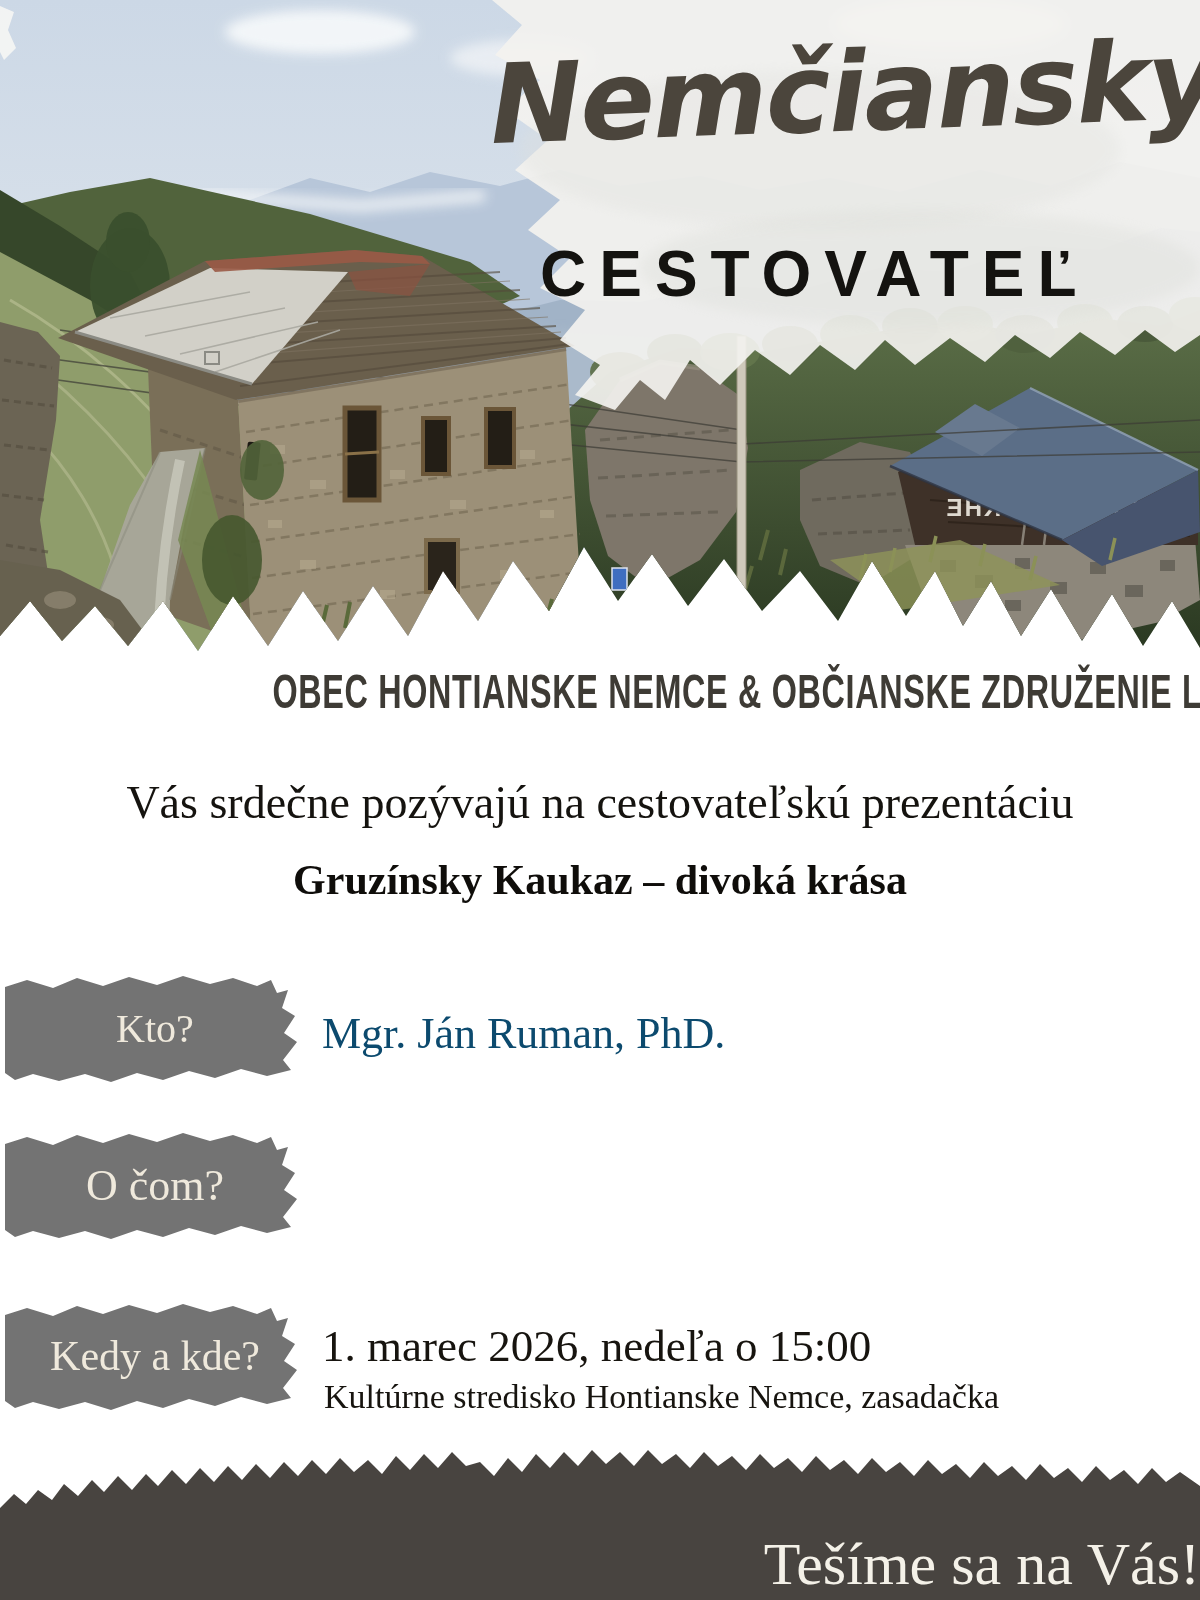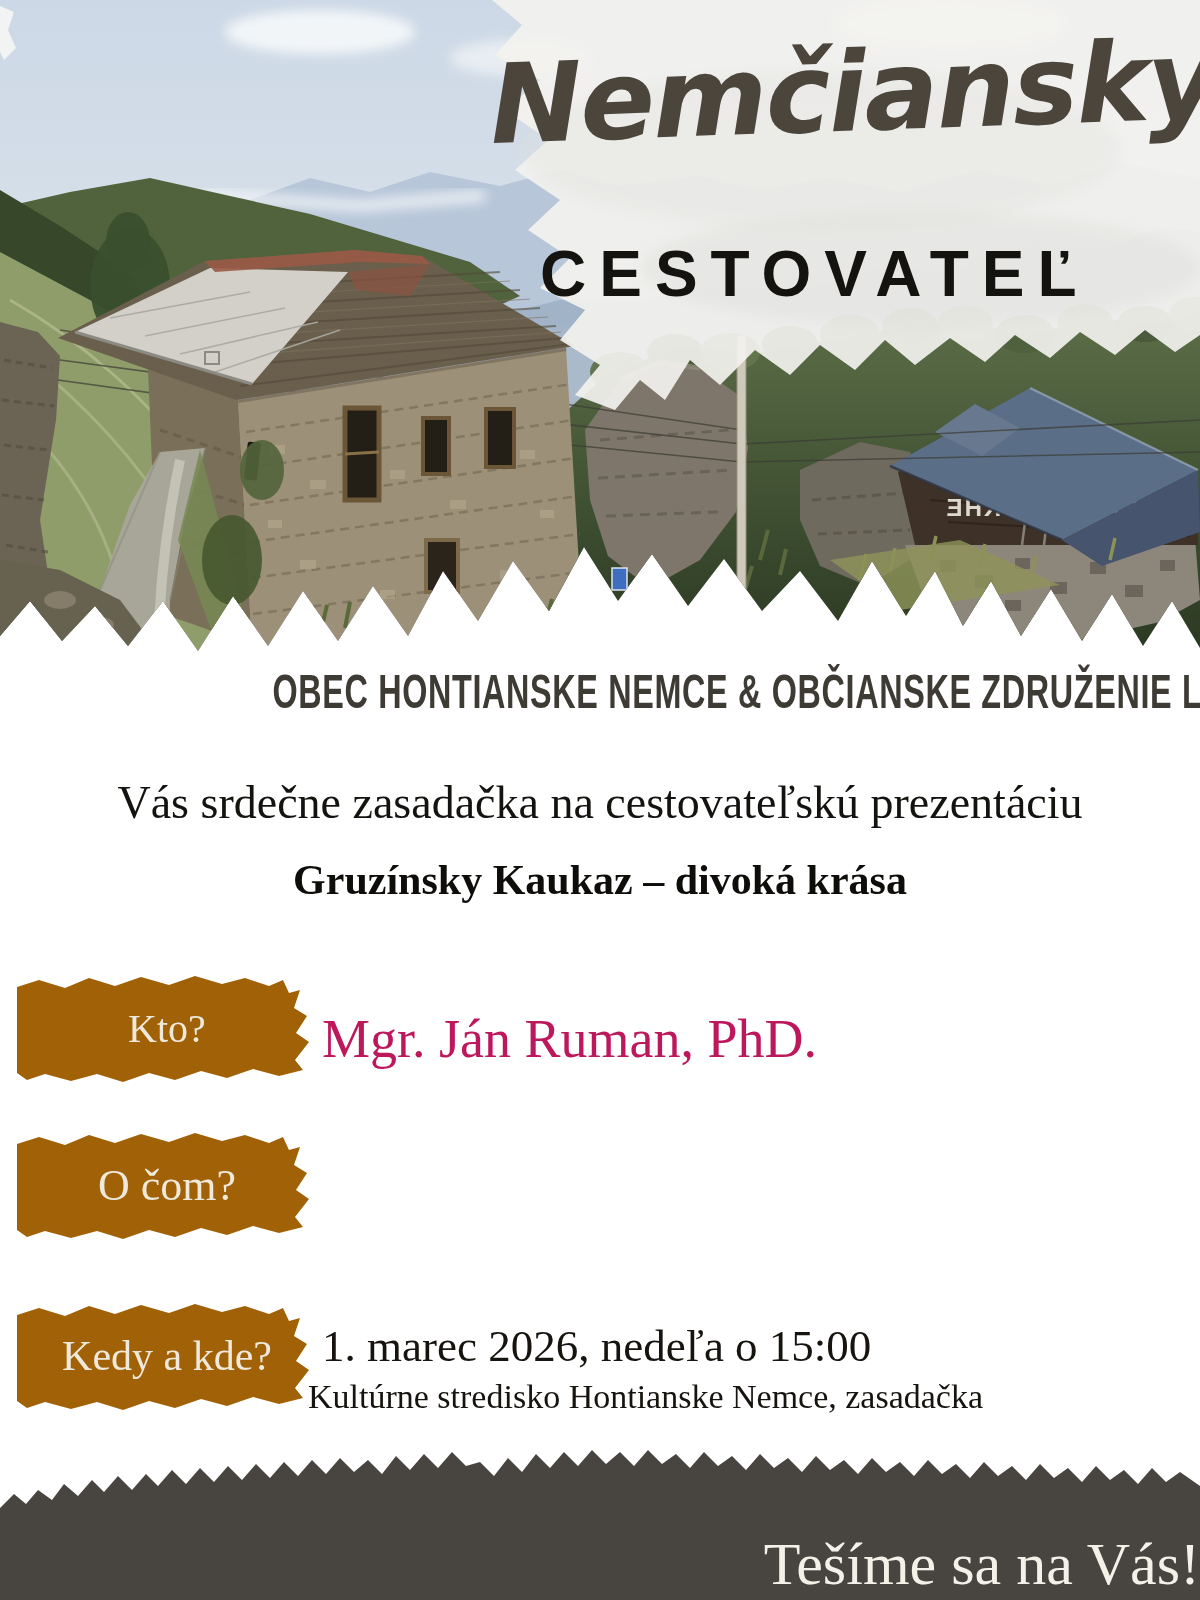--- a/index.html
+++ b/index.html
@@ -14,35 +14,35 @@
     font-family:"Liberation Sans","DejaVu Sans",sans-serif;font-weight:700;
     font-size:64px;letter-spacing:13px;color:#141310;}
   .org-line{position:absolute;left:0;top:663px;width:1200px;text-align:center;white-space:nowrap;}
   .org-line>span{display:inline-block;font-family:"Liberation Sans","DejaVu Sans",sans-serif;
     font-weight:700;font-size:49px;letter-spacing:1px;color:#3e3b35;
     transform:scaleX(0.66);transform-origin:center;}
   .invite-line{position:absolute;left:0;top:776px;width:1200px;text-align:center;
     font-size:46px;color:#15130f;}
   .event-title{position:absolute;left:0;top:856px;width:1200px;text-align:center;
     font-weight:700;font-size:42px;color:#0f0d0a;}
-  .brush{position:absolute;left:17px;width:300px;height:110px;background:#a16207;
+  .brush{position:absolute;left:5px;width:300px;height:110px;background:#737373;
     display:flex;align-items:center;justify-content:center;
     clip-path:polygon(0px 14px,22px 7px,48px 15px,72px 5px,98px 13px,124px 4px,152px 12px,
       178px 3px,205px 11px,228px 5px,252px 13px,266px 7px,272px 20px,283px 17px,277px 35px,
       290px 43px,279px 60px,292px 69px,278px 87px,286px 97px,262px 103px,236px 96px,210px 105px,
       184px 98px,158px 107px,132px 100px,106px 109px,80px 101px,54px 108px,28px 101px,10px 107px,0px 100px);}
   .brush .label{color:#efe9dc;text-align:center;}
   .brush-kto{top:973px;} .brush-kto .label{font-size:40px;}
   .brush-ocom{top:1130px;} .brush-ocom .label{font-size:44px;}
   .brush-kedy{top:1301px;} .brush-kedy .label{font-size:42px;}
-  .who-text{position:absolute;left:322px;top:1008px;font-size:54px;color:#be185d;}
+  .who-text{position:absolute;left:322px;top:1008px;font-size:44px;color:#0c4a6e;}
   .about-text{position:absolute;left:322px;top:1150px;width:815px;font-size:31px;line-height:1.47;
     text-align:justify;word-spacing:22px;color:#17140f;}
   .date-text{position:absolute;left:322px;top:1320px;font-size:45px;color:#17140f;}
-  .loc-text{position:absolute;left:308px;top:1378px;font-size:34px;color:#17140f;}
+  .loc-text{position:absolute;left:324px;top:1378px;font-size:34px;color:#17140f;}
   .footer-bar{position:absolute;left:0;top:1450px;width:1200px;height:150px;background:#484440;
     clip-path:polygon(0px 58px,14px 44px,26px 54px,38px 40px,52px 50px,64px 34px,78px 46px,92px 30px,
      104px 42px,118px 26px,132px 40px,146px 24px,158px 36px,172px 20px,186px 34px,200px 18px,
      214px 32px,228px 16px,242px 30px,256px 14px,270px 28px,284px 12px,298px 26px,312px 10px,
      326px 24px,340px 8px,354px 22px,368px 10px,382px 24px,396px 6px,410px 20px,424px 4px,
      438px 18px,452px 2px,466px 16px,480px 12px,494px 26px,508px 8px,522px 22px,536px 4px,
      550px 18px,564px 2px,578px 16px,592px 0px,606px 14px,620px 2px,634px 16px,648px 0px,
      662px 14px,676px 4px,690px 18px,704px 2px,718px 16px,732px 6px,746px 20px,760px 4px,
      774px 18px,788px 8px,802px 22px,816px 6px,830px 20px,844px 10px,858px 24px,872px 8px,
      886px 22px,900px 12px,914px 26px,928px 10px,942px 24px,956px 14px,970px 28px,984px 12px,
@@ -247,21 +247,21 @@
     </g>
   </svg>
 
   <div class="script-title">Nemčiansky</div>
   <div class="caps-title">CESTOVATEĽ</div>
 
   <div class="org-line">
     <span>OBEC HONTIANSKE NEMCE &amp; OBČIANSKE ZDRUŽENIE LEGINFO</span>
   </div>
 
-  <div class="invite-line">Vás srdečne zasadačka na cestovateľskú prezentáciu</div>
+  <div class="invite-line">Vás srdečne pozývajú na cestovateľskú prezentáciu</div>
 
   <div class="event-title">Gruzínsky Kaukaz – divoká krása</div>
 
   <div class="brush brush-kto">
     <span class="label">Kto?</span>
   </div>
   <div class="who-text">Mgr. Ján Ruman, PhD.</div>
 
   <div class="brush brush-ocom">
     <span class="label">O čom?</span>

